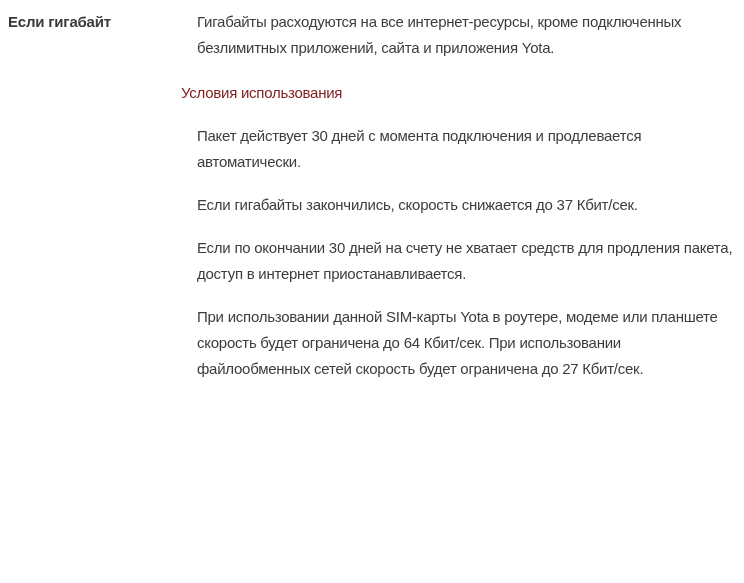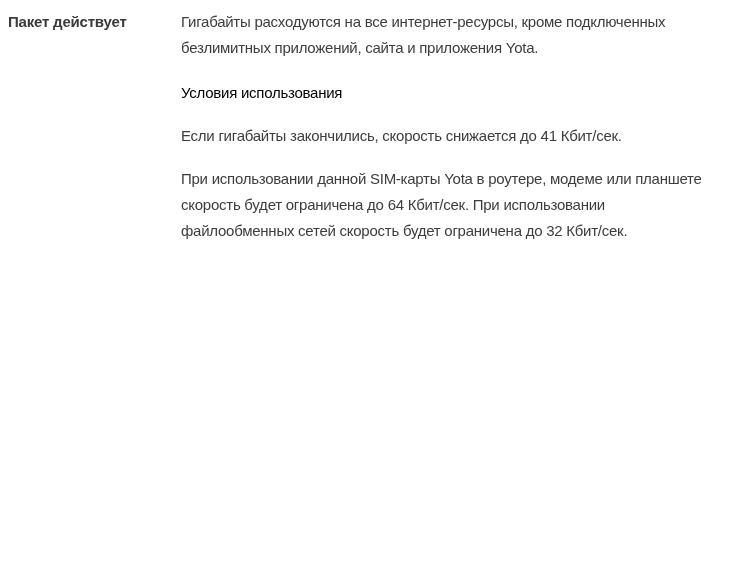--- a/index.html
+++ b/index.html
@@ -29,49 +29,53 @@
     font-weight: 700;
     line-height: 26px;
     color: #3a3a3a;
     letter-spacing: -0.2px;
   }
   .content-col {
     flex: 1;
     max-width: 553px;
   }
   .content-col p {
-    margin: 0 0 17px 0;
+    margin: 0 0 17px 16px;
     font-size: 15px;
     font-weight: 400;
     line-height: 26px;
     color: #3d3d3d;
     letter-spacing: -0.25px;
     white-space: pre-line;
   }
   .content-col p.first-para {
     margin-bottom: 24px;
   }
   .subheading {
     margin: -5px 0 17px 0;
     font-size: 15px;
     font-weight: 400;
     line-height: 26px;
-    color: #000000;
+    color: #7f1d1d;
     letter-spacing: -0.25px;
   }
 </style>
 </head>
 <body>
 
 <div class="section-row">
   <div class="label-col">
-    <h3 class="section-title">Пакет действует</h3>
+    <h3 class="section-title">Если гигабайт</h3>
   </div>
   <div class="content-col">
     <p class="first-para">Гигабайты расходуются на все интернет-ресурсы, кроме подключенных
 безлимитных приложений, сайта и приложения Yota.</p>
     <h4 class="subheading">Условия использования</h4>
-    <p>Если гигабайты закончились, скорость снижается до 41 Кбит/сек.</p>
+    <p>Пакет действует 30 дней с момента подключения и продлевается
+автоматически.</p>
+    <p>Если гигабайты закончились, скорость снижается до 37 Кбит/сек.</p>
+    <p>Если по окончании 30 дней на счету не хватает средств для продления пакета,
+доступ в интернет приостанавливается.</p>
     <p>При использовании данной SIM-карты Yota в роутере, модеме или планшете
 скорость будет ограничена до 64 Кбит/сек. При использовании
-файлообменных сетей скорость будет ограничена до 32 Кбит/сек.</p>
+файлообменных сетей скорость будет ограничена до 27 Кбит/сек.</p>
   </div>
 </div>
 
 </body></html>

